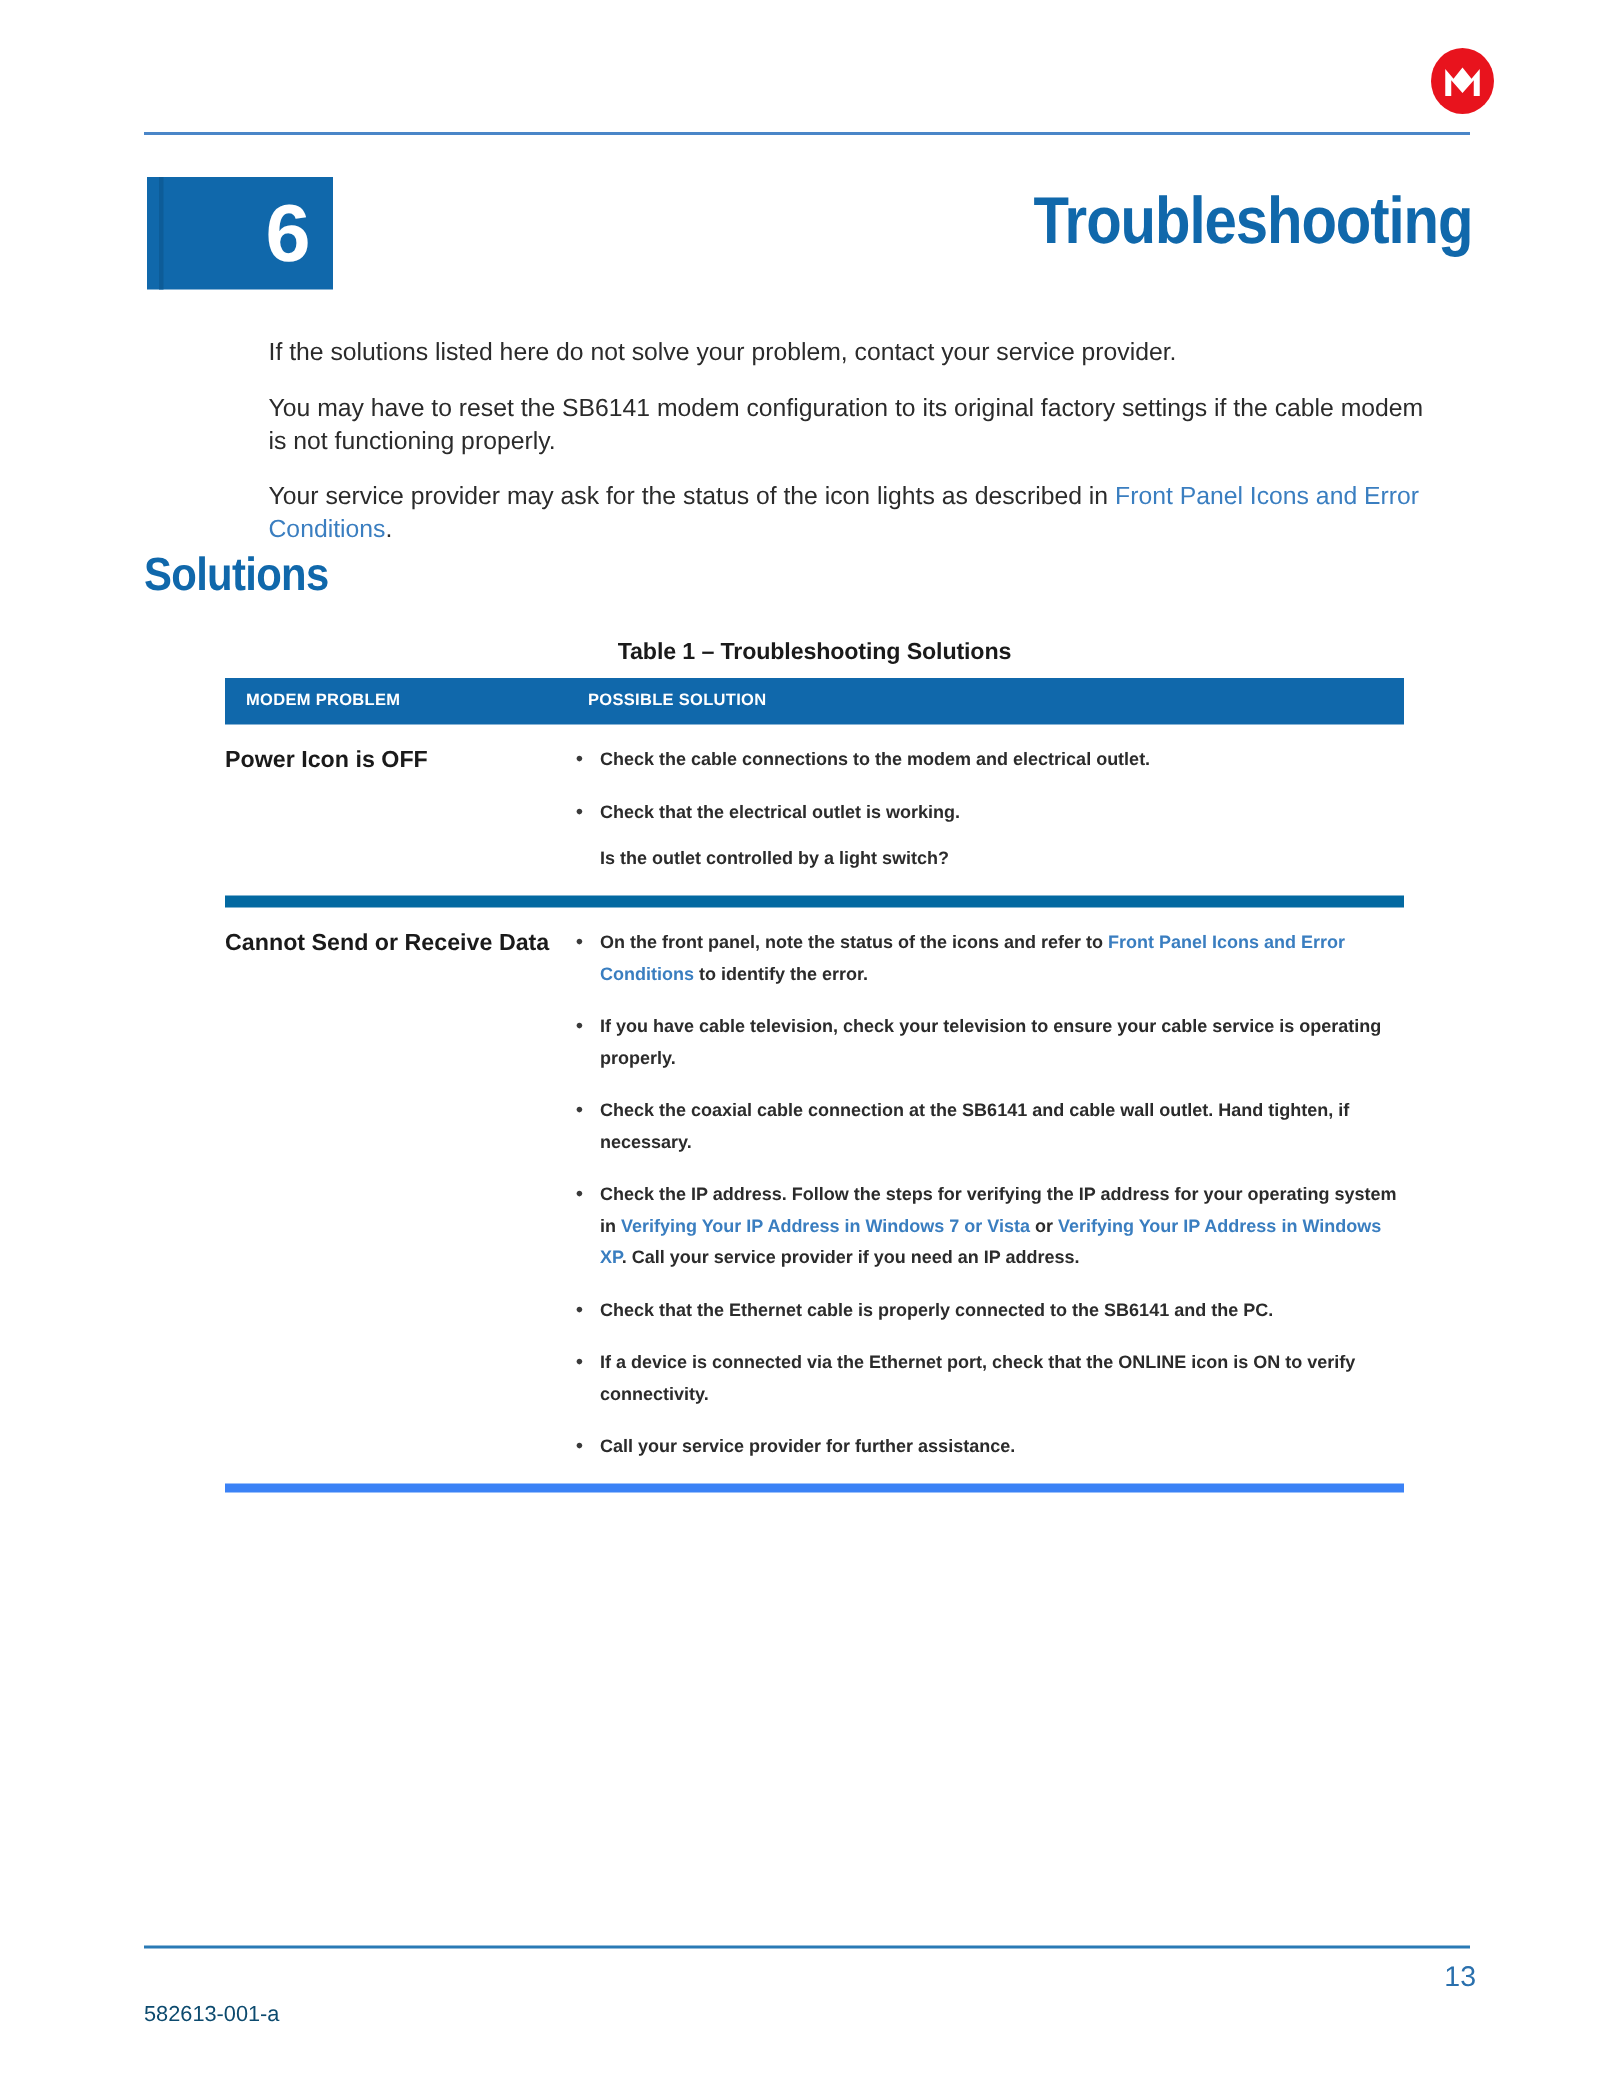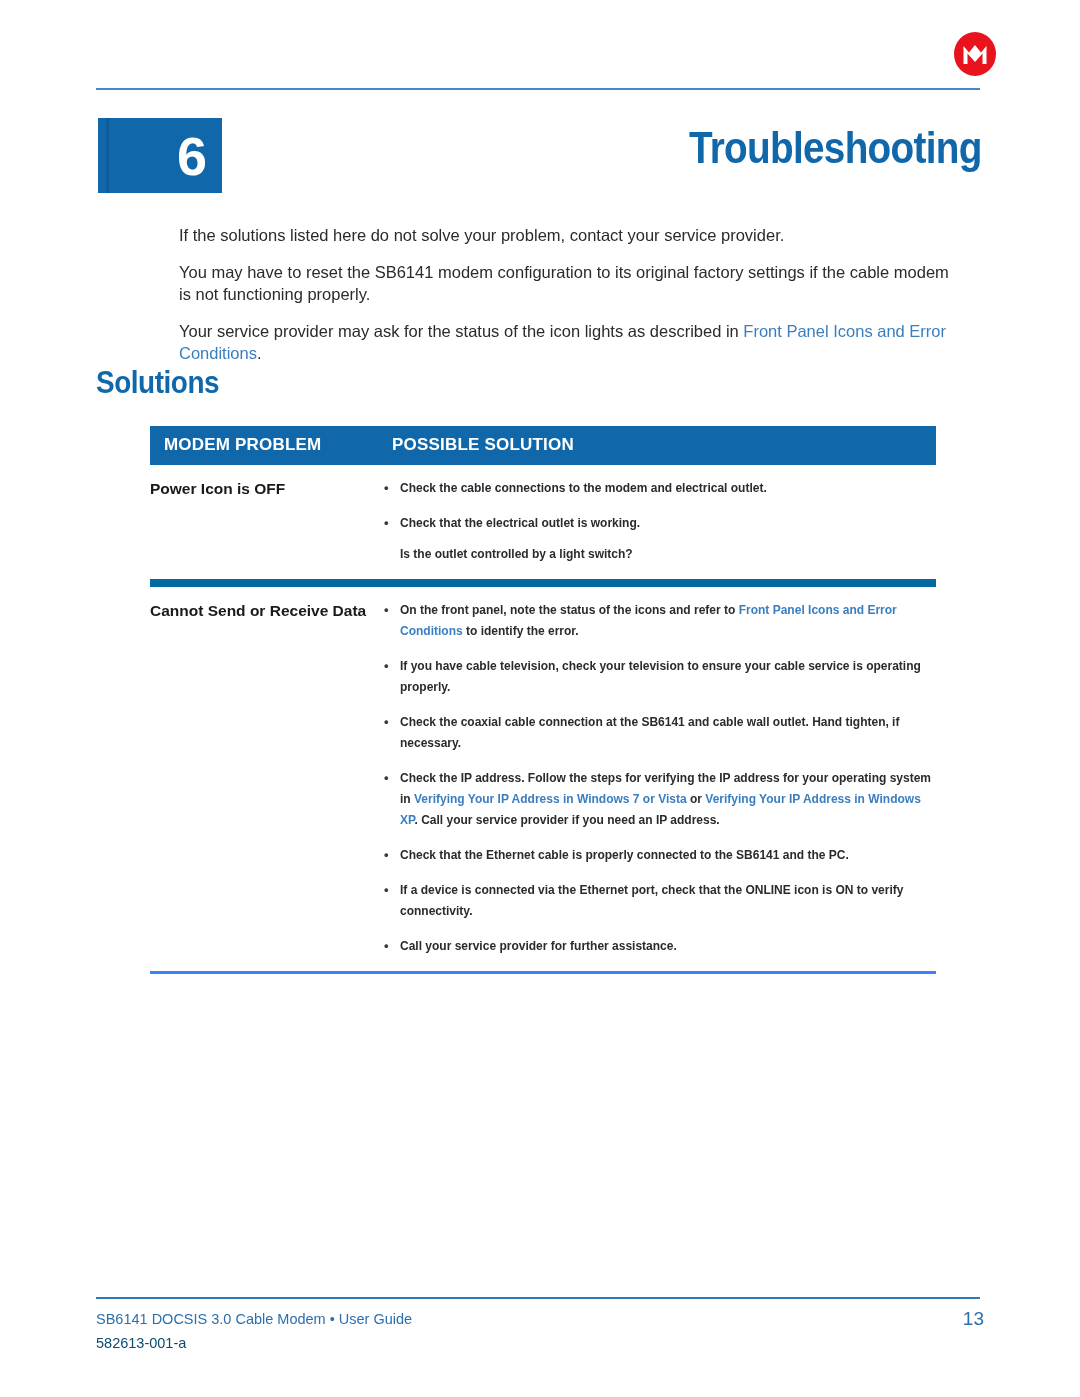--- a/index.html
+++ b/index.html
@@ -134,36 +134,36 @@
     letter-spacing: -0.1px;
   }
   .tbl {
     width: 100%;
     border-collapse: collapse;
     table-layout: fixed;
   }
   .tbl thead th {
     background: #1068ab;
     color: #ffffff;
-    font-size: 17px;
+    font-size: 11px;
     font-weight: bold;
     text-align: left;
     padding: 9px 0 10px 14px;
     letter-spacing: 0.2px;
   }
   .col-problem { width: 228px; }
   .col-solution { width: auto; }
 
   .tbl tbody td {
     vertical-align: top;
     padding: 13px 0 14px 0;
     border-bottom: 8px solid #0369a1;
   }
   .tbl tbody tr:last-child td {
-    border-bottom: 3px solid #3b82f6;
+    border-bottom: 6px solid #3b82f6;
   }
   td.cell-problem {
     padding-left: 14px;
     padding-right: 10px;
     font-size: 15.5px;
     font-weight: bold;
     line-height: 21px;
     color: #1a1a1a;
   }
   td.cell-solution {
@@ -255,20 +255,21 @@
 
   <div class="body-col">
     <p class="intro-p">If the solutions listed here do not solve your problem, contact your service provider.</p>
     <p class="intro-p">You may have to reset the SB6141 modem configuration to its original factory settings if the cable modem is not functioning properly.</p>
     <p class="intro-p"><span>Your service provider may ask for the status of the icon lights as described in </span><a class="xref" href="#">Front Panel Icons and Error Conditions</a><span>.</span></p>
   </div>
 
   <div class="section-heading">Solutions</div>
 
   <div class="table-wrap">
+    <div class="table-caption">Table 1 – Troubleshooting Solutions</div>
     <table class="tbl">
       <colgroup>
         <col class="col-problem">
         <col class="col-solution">
       </colgroup>
       <thead>
         <tr>
           <th>MODEM PROBLEM</th>
           <th>POSSIBLE SOLUTION</th>
         </tr>
@@ -296,17 +297,16 @@
                 <li class="bulleted"><span>If a device is connected via the Ethernet port, check that the ONLINE icon is ON to verify connectivity.</span></li>
                 <li class="bulleted"><span>Call your service provider for further assistance.</span></li>
               </ul>
             </td>
           </tr>
         </tbody>
     </table>
   </div>
 
   <div class="footer-rule"></div>
-  <div class="footer-left">SB6141 DOCSIS 3.0 Cable Modem • User Guide</div>
   <div class="footer-docnum">582613-001-a</div>
   <div class="footer-page">13</div>
 
 </div>
 
 </body></html>

